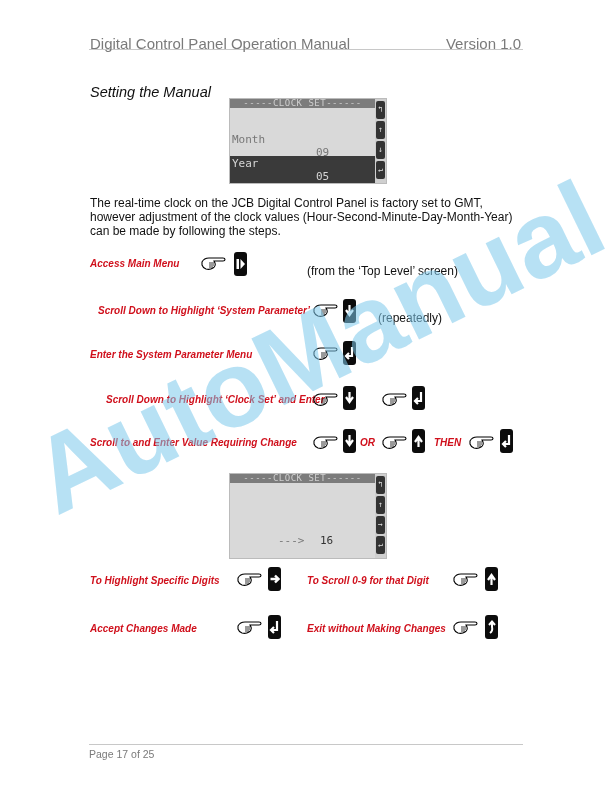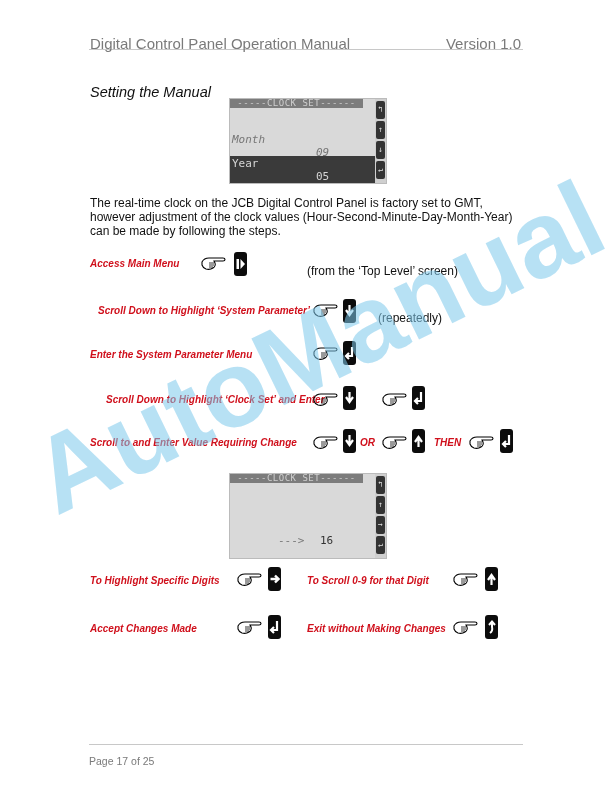--- a/index.html
+++ b/index.html
@@ -14,31 +14,31 @@
   .hdr .r { position: absolute; right: 2px; top: 0; }
   .title { top: 84px; left: 90px; font-size: 14.5px; font-style: italic; color: #111; }
   .intro { top: 196px; left: 90px; width: 440px; font-size: 12px; line-height: 14px; color: #111; }
   .step { font-size: 10px; font-weight: bold; font-style: italic; color: #d0101c; white-space: nowrap; }
   .note { font-size: 12px; color: #111; white-space: nowrap; }
   .hand { width: 26px; height: 14px; }
   .key { width: 13px; height: 24px; background: #0c0c0c; border-radius: 3px; display:flex; align-items:center; justify-content:center; }
   .key svg { width: 11px; height: 16px; }
   .lcd { width: 156px; height: 84px; background: #d9d9d9; border: 1px solid #bbb; overflow: hidden;
          font-family: "DejaVu Sans Mono", monospace; color: #777; }
-  .lcd .bar { position:absolute; left:0; top:0; width:133px; height:9px; background:#7c7c7c; color:#cfcfcf;
+  .lcd .bar { position:absolute; left:0; top:0; width:145px; height:9px; background:#7c7c7c; color:#cfcfcf;
               font-size:9px; line-height:9px; text-align:center; letter-spacing:0.5px; overflow:hidden; white-space:nowrap; }
   .lcd .row { position:absolute; left:0; width:145px; height:27px; font-size:11px; }
   .lcd .row .lbl { position:absolute; left:2px; top:1px; }
   .lcd .row .val { position:absolute; left:86px; top:14px; }
   .lcd .row.sel { background:#3a3a3a; color:#d5d5d5; }
   .lcd .side { position:absolute; right:0; top:0; width:11px; height:84px; background:#cfcfcf; }
   .lcd .side .sk { position:absolute; left:1px; width:9px; height:18px; background:#333; border-radius:2px; color:#e0e0e0; font-size:8px; text-align:center; line-height:18px; }
   .wm { top: 420px; left: 40px; font-size: 108px; font-weight: bold; color: #7ec9ec; opacity: 0.55;
         transform: rotate(-26deg); transform-origin: left center; white-space: nowrap; pointer-events: none; }
-  .ftr { top: 744px; left: 89px; width: 434px; border-top: 1px solid #c8c8c8; font-size: 10.5px; color: #7a7a7a; padding-top: 10px; }
+  .ftr { top: 744px; left: 89px; width: 434px; border-top: 1px solid #c8c8c8; font-size: 10.5px; color: #7a7a7a; padding-top: 3px; }
 </style>
 </head>
 <body>
 
 <svg width="0" height="0" style="position:absolute">
   <defs>
     <g id="hand">
         <path d="M2 5 q2-4 7-4 h14 q2 0 2 1.5 t-2 1.5 h-9 l1 2 q1 3-2 5 q-3 2-7 1 q-3-1-4-4 z" fill="none" stroke="#000" stroke-width="1.1"></path>
         <path d="M9 6 h5 M9 8 h5 M9 10 h4" stroke="#000" stroke-width="0.8"></path>
       </g>
@@ -66,21 +66,21 @@
 
 <div class="abs hdr">
   <span class="l">Digital Control Panel Operation Manual</span>
   <span class="r">Version 1.0</span>
 </div>
 
 <div class="abs title">Setting the Manual</div>
 
 <div class="abs lcd" style="top:98px; left:229px;">
   <div class="bar">-----CLOCK SET------</div>
-  <div class="row" style="top:33px;font-style:italic;">
+  <div class="row" style="top:33px;">
     <span class="lbl">Month</span>
     <span class="val">09</span>
   </div>
   <div class="row sel" style="top:57px;">
     <span class="lbl">Year</span>
     <span class="val">05</span>
   </div>
   <div class="side">
     <div class="sk" style="top:2px">↰</div>
     <div class="sk" style="top:22px">↑</div>

